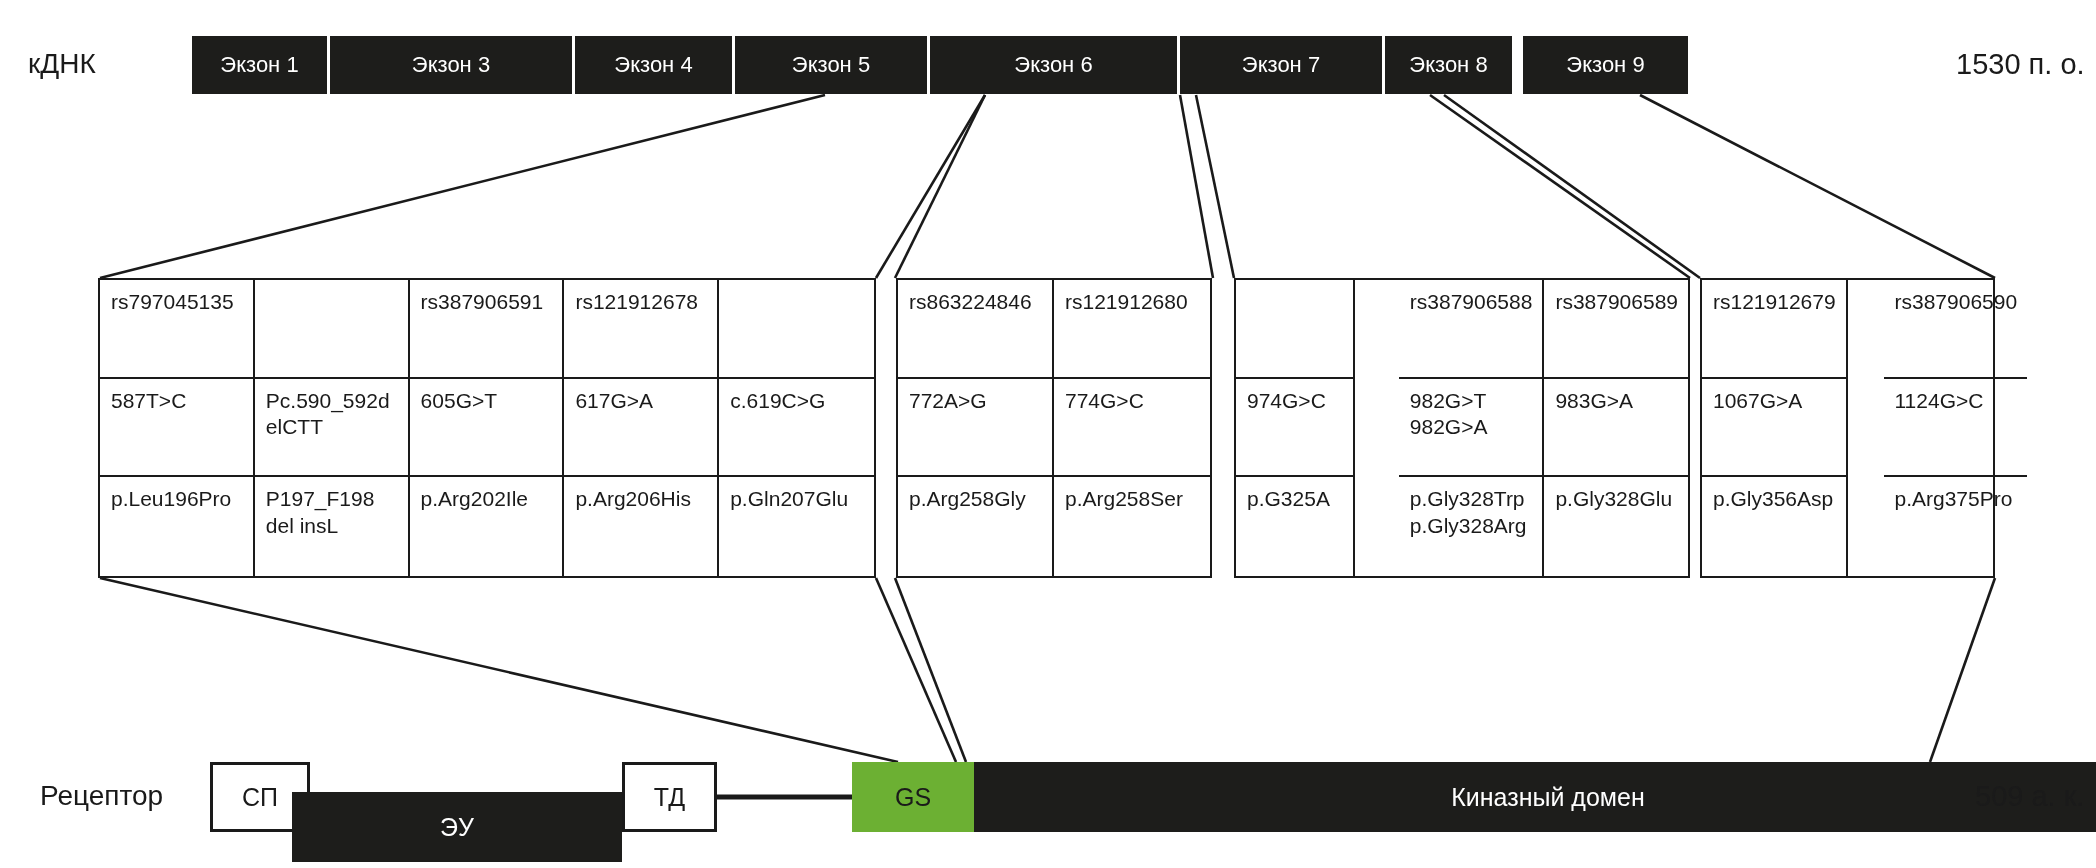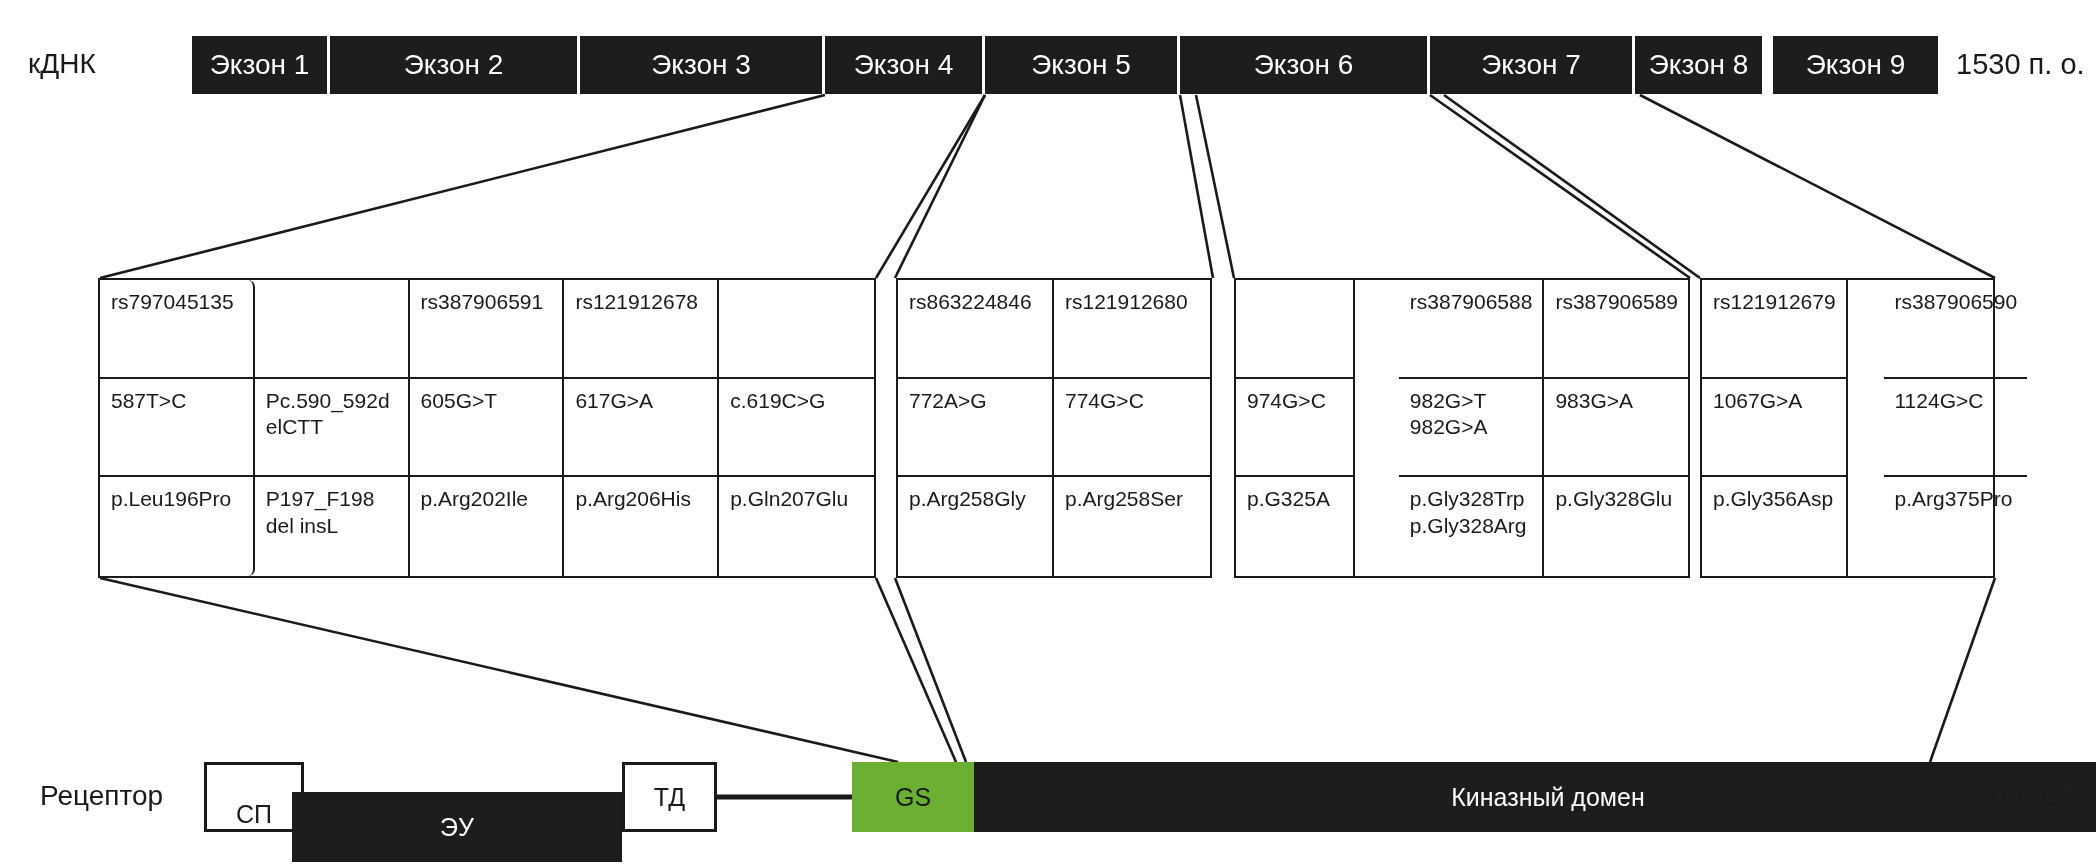--- a/index.html
+++ b/index.html
@@ -33,21 +33,21 @@
   
   .cdna-bar{
     position:absolute;
     left:192px;top:36px;height:58px;
     display:flex;
   }
   .exon{
     background:#1d1d1b;
     color:#ffffff;
     display:flex;align-items:center;justify-content:center;
-    font-size:28px;
+    font-size:22px;
     box-sizing:border-box;
     border-right:3px solid #ffffff;
     white-space:nowrap;
   }
   .exon:last-child{border-right:none;}
 
   
   .tblock{
     position:absolute;
     display:flex;
@@ -118,23 +118,20 @@
       <path d="M 1930 797 L 1962 797" stroke-width="5"></path>
     </g>
   </svg>
 
   <div class="side-label" style="left:28px;top:50px;">кДНК</div>
 
   <div class="cdna-bar" id="cdna-bar">
       <div class="exon" style="width: 138px;">
         <span>Экзон 1</span>
       </div>
-      <div class="exon" style="width: 250px;">
-        <span>Экзон 2</span>
-      </div>
       <div class="exon" style="width: 245px;">
         <span>Экзон 3</span>
       </div>
       <div class="exon" style="width: 160px;">
         <span>Экзон 4</span>
       </div>
       <div class="exon" style="width: 195px;">
         <span>Экзон 5</span>
       </div>
       <div class="exon" style="width: 250px;">
@@ -147,21 +144,21 @@
         <span>Экзон 8</span>
       </div>
       <div class="exon" style="width: 165px; margin-left: 8px;">
         <span>Экзон 9</span>
       </div>
     </div>
 
   <div class="end-label" style="left:1948px;top:50px;margin-left:8px;">1530 п. о.</div>
 
   <div class="tblock" id="tbl-0" style="left:98px;top:278px;width:778px;height:300px;">
-      <div class="tcol" style="width: 20%; border-radius: 7px;">
+      <div class="tcol" style="width: 20%;">
         <div class="tcell r0">rs797045135</div>
         <div class="tcell r1">587T&gt;C</div>
         <div class="tcell r2">p.Leu196Pro</div>
       </div>
       <div class="tcol" style="width: 20%;">
         <div class="tcell r0"></div>
         <div class="tcell r1">Pc.590_592d
 elCTT</div>
         <div class="tcell r2">P197_F198
 del insL</div>
@@ -225,21 +222,21 @@
       <div class="tcol" style="width: 50%;">
         <div class="tcell r0">rs387906590</div>
         <div class="tcell r1">1124G&gt;C</div>
         <div class="tcell r2">p.Arg375Pro</div>
       </div>
     </div>
 
   <div class="side-label" style="left:40px;top:782px;">Рецептор</div>
 
   <div class="rec-bar" id="rec-bar">
-      <div class="rdom white" style="left: 12px; width: 100px; align-items: flex-end;">
+      <div class="rdom white" style="left: 18px; width: 100px;">
         <span>СП</span>
       </div>
       <div class="rdom black" style="left: 100px; width: 330px; margin-top: 30px;">
         <span>ЭУ</span>
       </div>
       <div class="rdom white" style="left: 430px; width: 95px;">
         <span>ТД</span>
       </div>
       <div class="rdom green" style="left: 660px; width: 122px;">
         <span>GS</span>

